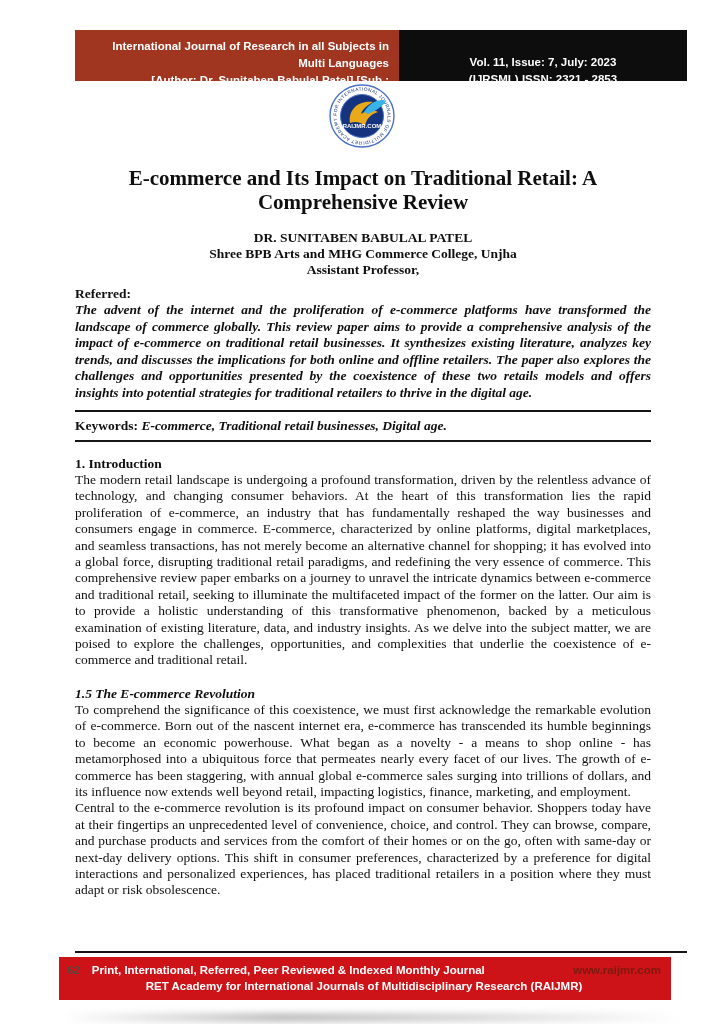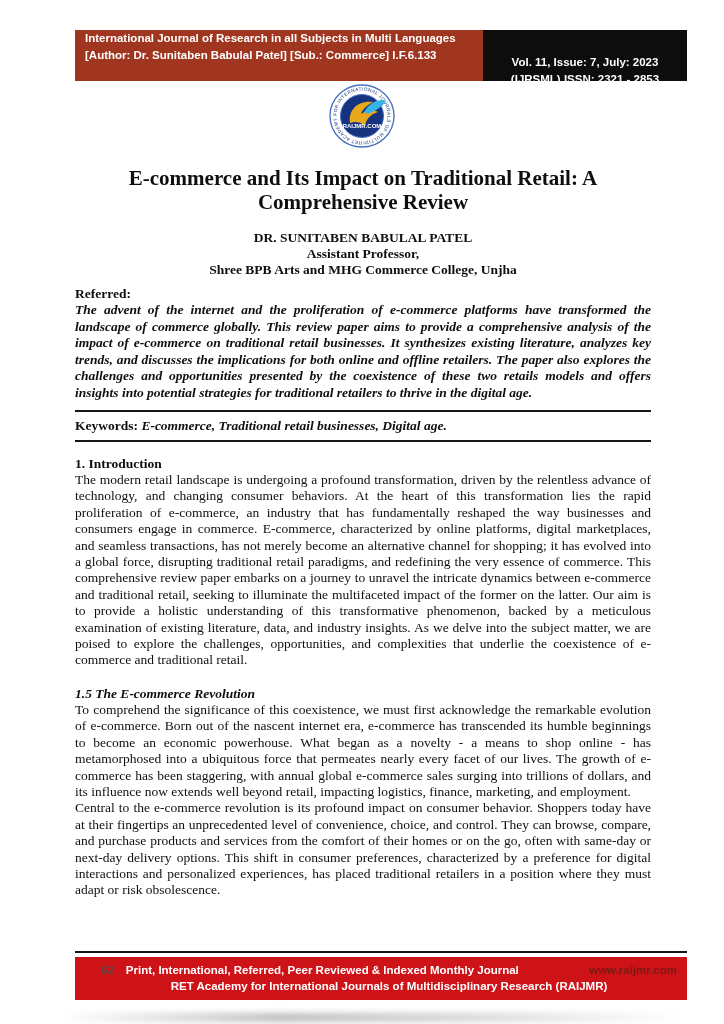--- a/index.html
+++ b/index.html
@@ -8,21 +8,21 @@
     position:relative; width:724px; height:1024px; margin:0 auto;
     background:#ffffff; overflow:hidden;
     font-family:"Liberation Serif", serif; color:#0f0f0f;
   }
   
   .hdr {
     position:absolute; left:75px; top:30px; width:612px; height:51px;
     display:flex; font-family:"Liberation Sans", sans-serif; font-weight:bold;
     color:#ffffff; font-size:11.5px; line-height:17px;
   }
-  .hdr-left  { width:408px; background:var(--header_maroon,#A0361F); padding:0 10px; }
+  .hdr-left  { width:324px; background:var(--header_maroon,#A0361F); padding:8px 10px;text-align:right; }
   .hdr-right { flex:1; background:var(--header_black,#0D0D0D); padding:24px 6px; text-align:center; }
   
   .logo-wrap { position:absolute; top:84px; left:0; width:724px; text-align:center; }
   
   .col { position:absolute; left:75px; top:150px; width:576px; }
   .title {
     font-size:21px; font-weight:bold; text-align:center; line-height:24px;
     max-width:545px; margin:16px auto;
   }
   .author { text-align:center; margin-top:13px; font-size:13.5px; line-height:16px;font-weight:bold; }
@@ -37,24 +37,24 @@
   .kw .kw-label { font-weight:bold; }
   .kw .kw-text  { font-weight:bold; font-style:italic; }
   .rule2 { border:none; border-top:2px solid #151515; margin-top:6px; }
   .sec-head  { font-weight:bold; font-size:13.5px; margin-top:13px; line-height:17px; }
   .sec-head.italic { font-style:italic; }
   .sec-text  { font-size:13.5px; line-height:16.4px; text-align:justify; }
   .gap { margin-top:16px; }
   
   .footer-rule { position:absolute; left:75px; top:951px; width:612px; height:2px; background:#151515; }
   .ftr {
-    position:absolute; left:75px; top:957px; width:612px; height:43px;
+    position:absolute; left:59px; top:957px; width:612px; height:43px;
     background:var(--footer_red,#CE1318); color:#ffffff;
     font-family:"Liberation Sans", sans-serif; font-weight:bold; font-size:11.5px;
-    padding:5px 10px 0 26px; line-height:16px;
+    padding:5px 10px 0 8px; line-height:16px;
   }
   .ftr-top { display:flex; align-items:baseline; }
   .ftr-pg   { color:#5E443C; margin-right:12px; }
   .ftr-mid  { margin-right:auto; }
   .ftr-site { color:#7D1A10; cursor:pointer; }
   .ftr-bot  { text-align:center; }
   
   .scan-shade {
     position:absolute; bottom:2px; left:60px; right:40px; height:9px;
     background:linear-gradient(to right, rgba(0,0,0,0), rgba(110,110,110,0.45) 35%, rgba(140,140,140,0.35) 65%, rgba(0,0,0,0));
@@ -89,22 +89,22 @@
       <path d="M 35 28 C 41 18 51 14 57 17 C 53 23 46 27 39 30 Z" fill="#38B4E8"></path>
       <text x="33" y="43.5" text-anchor="middle" font-size="6" font-weight="bold" font-family="Liberation Sans, sans-serif" fill="#ffffff">RAIJMR.COM</text>
     </svg>
   </div>
 
   <div class="col">
     <h1 class="title">E-commerce and Its Impact on Traditional Retail: A Comprehensive Review</h1>
 
     <div class="author">
       <div class="name">DR. SUNITABEN BABULAL PATEL</div>
+      <div>Shree BPB Arts and MHG Commerce College, Unjha</div>
       <div>Assistant Professor,</div>
-      <div>Shree BPB Arts and MHG Commerce College, Unjha</div>
     </div>
 
     <div class="abs-label">Referred:</div>
     <div class="abs-text">The advent of the internet and the proliferation of e-commerce platforms have transformed the landscape of commerce globally. This review paper aims to provide a comprehensive analysis of the impact of e-commerce on traditional retail businesses. It synthesizes existing literature, analyzes key trends, and discusses the implications for both online and offline retailers. The paper also explores the challenges and opportunities presented by the coexistence of these two retails models and offers insights into potential strategies for traditional retailers to thrive in the digital age.</div>
 
     <hr class="rule">
     <div class="kw">
       <span class="kw-label">Keywords:</span>
       <span class="kw-text">E-commerce, Traditional retail businesses, Digital age.</span>
     </div>

